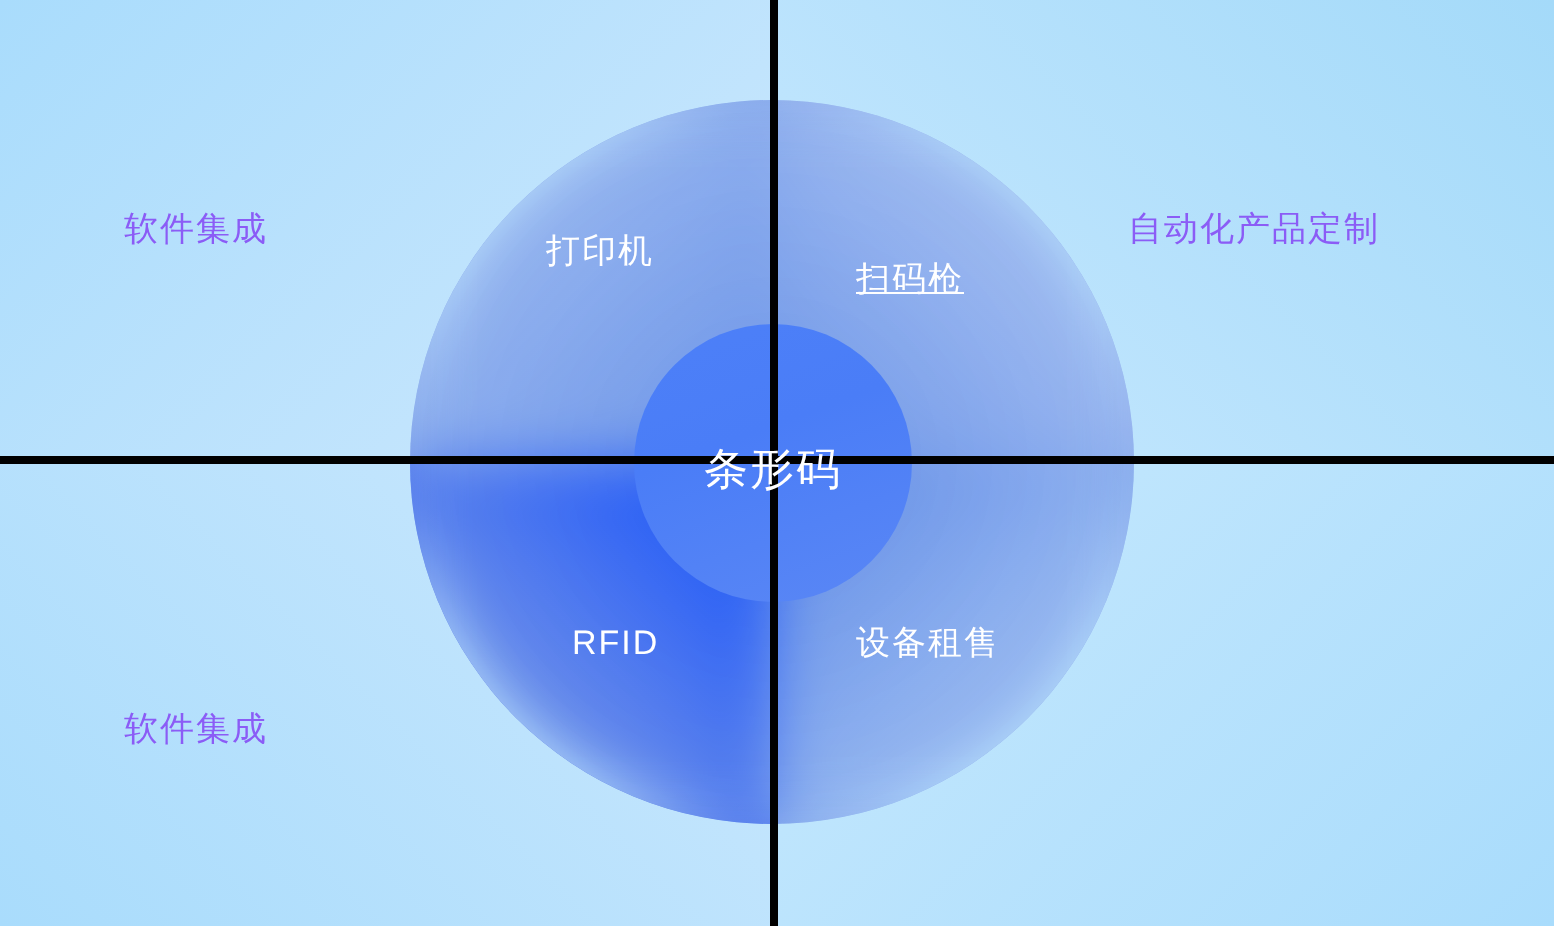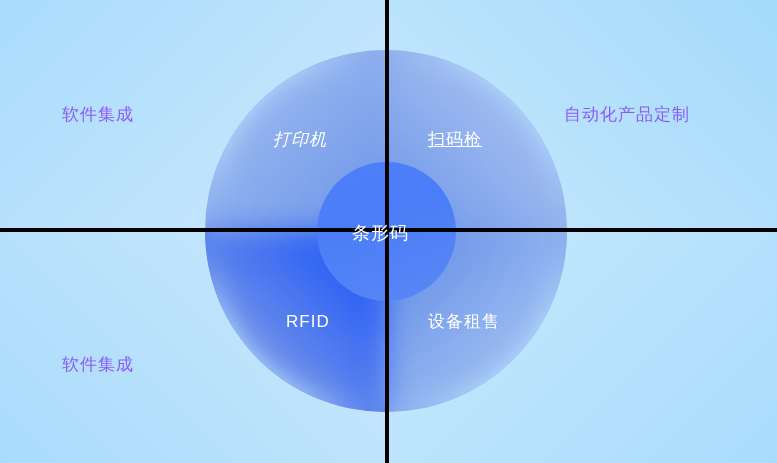--- a/index.html
+++ b/index.html
@@ -109,31 +109,31 @@
     font-size: 17px;
     color: #8b5cf6;
     letter-spacing: 1px;
   }
   .inner-label {
     font-size: 17px;
     color: #ffffff;
     letter-spacing: 1px;
   }
   .center-label {
-    font-size: 18px;
+    font-size: 22px;
     color: #ffffff;
     letter-spacing: 1px;
   }
 
   .ol-0 { left: 62px;  top: 106px; }   
   .ol-1 { left: 564px; top: 106px; }   
   .ol-2 { left: 62px;  top: 356px; }   
   .ol-3 { left: 596px; top: 356px; }   
 
-  .il-0 { left: 273px; top: 131px; font-style: italic; }   
+  .il-0 { left: 273px; top: 117px; }   
   .il-1 { left: 428px; top: 131px; text-decoration: underline; }   
   .il-2 { left: 286px; top: 313px; }   
   .il-3 { left: 428px; top: 313px; }   
 
   .cl-0 { left: 352px; top: 224px; }   
 </style>
 </head>
 <body>
 
 <div id="stage">

